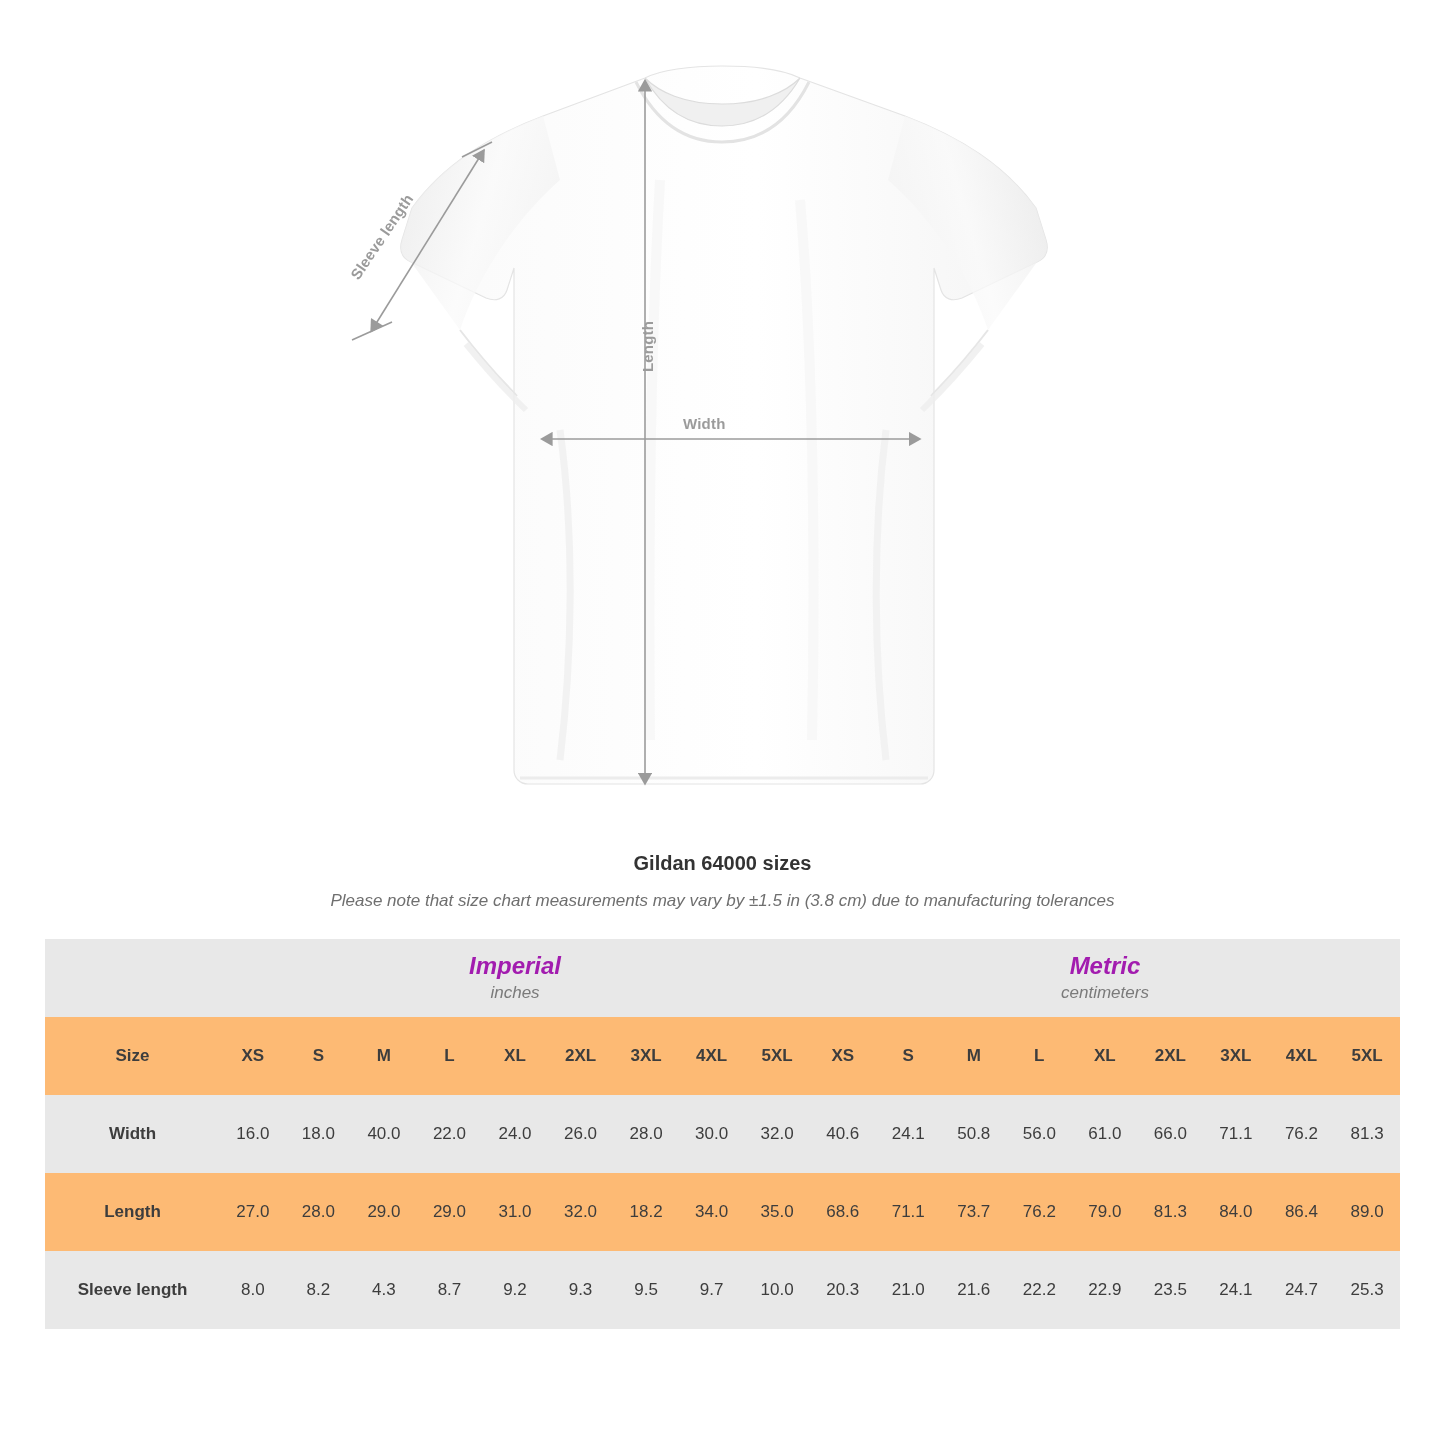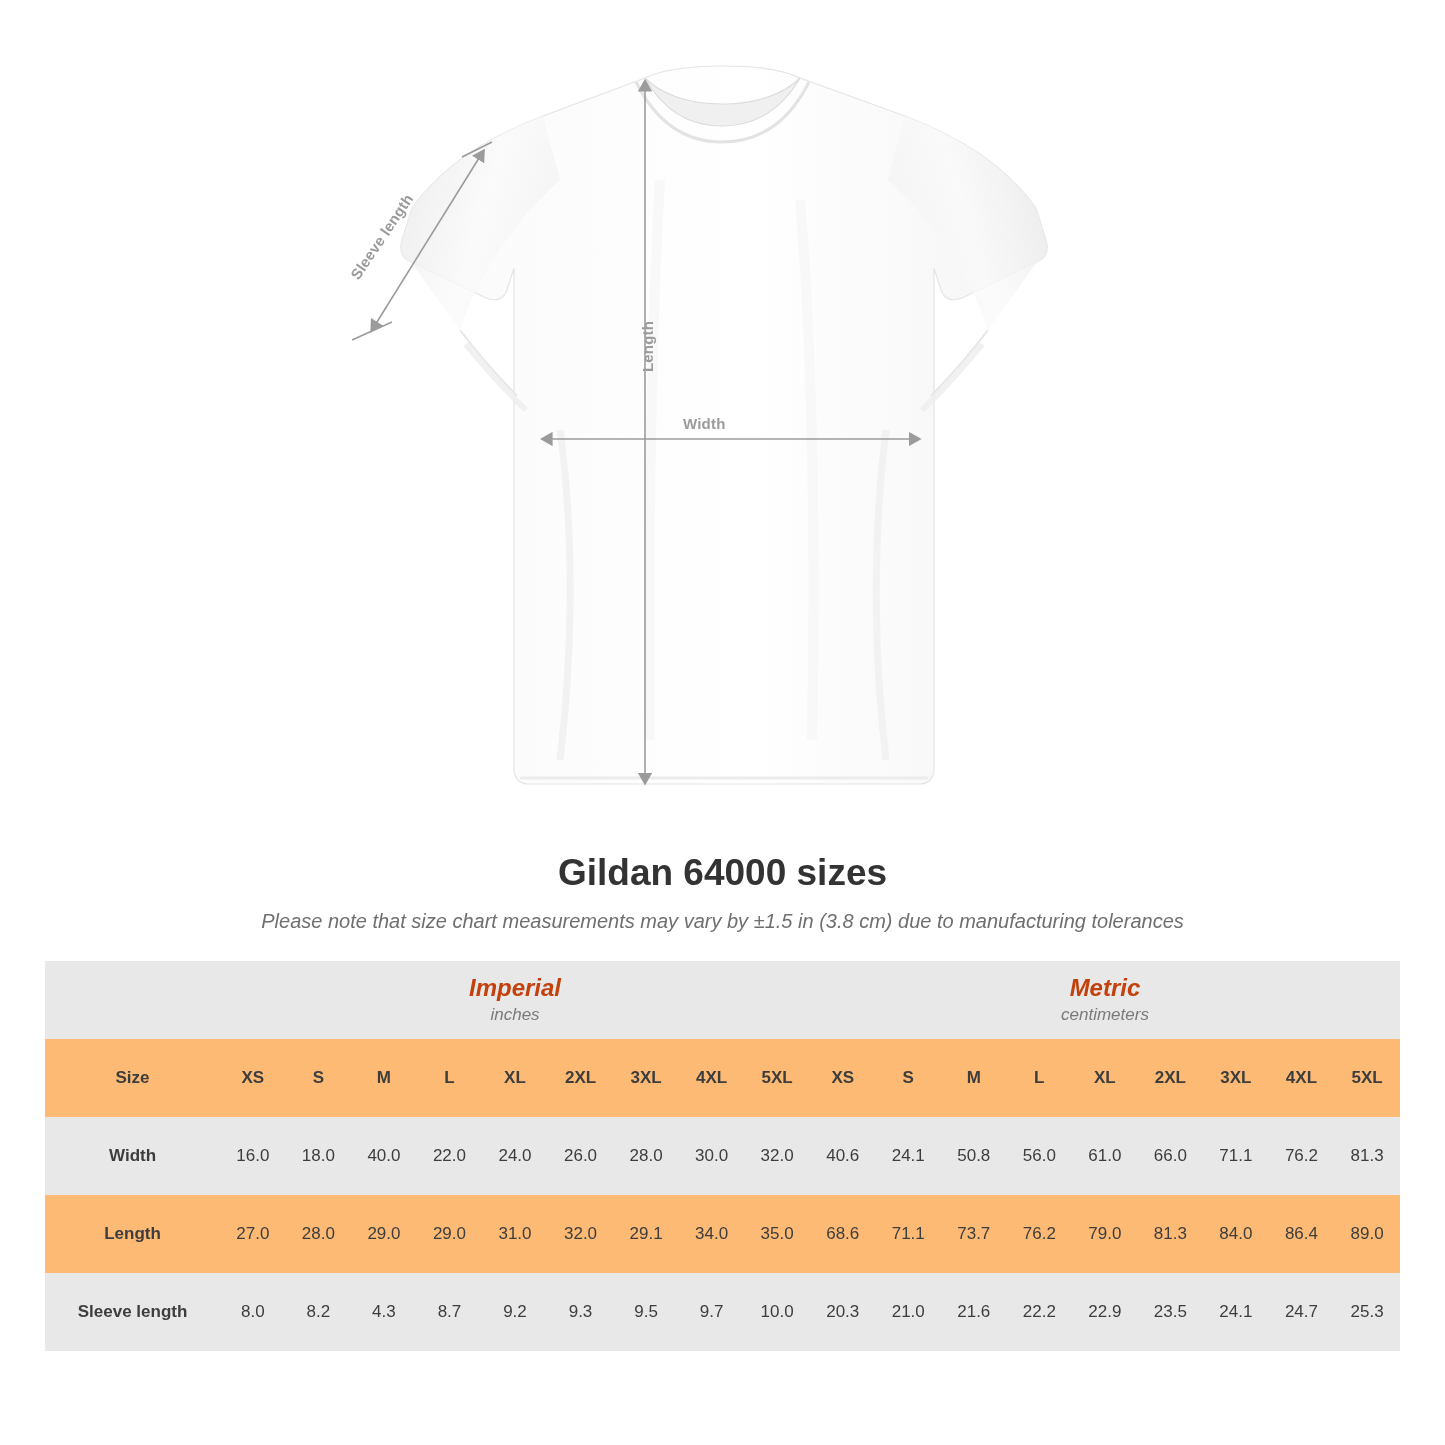--- a/index.html
+++ b/index.html
@@ -55,27 +55,27 @@
     left: 683px;
     top: 415px;
   }
 
   
   .title-block {
     text-align: center;
     margin-top: 22px;
   }
   .chart-title {
-    font-size: 37px;
+    font-size: 20px;
     font-weight: bold;
     color: #333333;
     margin: 0 0 16px 0;
   }
   .chart-note {
-    font-size: 20px;
+    font-size: 17px;
     font-style: italic;
     color: #6f6f6f;
     margin: 0;
   }
 
   
   .table-wrap {
     margin: 28px 45px 0 45px;
   }
   table.size-table {
@@ -94,21 +94,21 @@
   .row-shaded td { background: #e8e8e8; }
   .row-plain td { background: #fdba74; }
   .unit-row td {
     background: #e8e8e8;
     height: 118px;
   }
   .unit-name {
     font-size: 24px;
     font-weight: bold;
     font-style: italic;
-    color: #c2410c;
+    color: #a21caf;
     line-height: 1.25;
   }
   .unit-sub {
     font-size: 17px;
     font-style: italic;
     color: #7a7a7a;
     line-height: 1.4;
   }
   .hdr-cell {
     font-weight: bold;
@@ -303,21 +303,21 @@
         </tr>
 
         <tr class="row-plain">
           <td class="rowlabel">Length</td>
           <td>27.0</td>
           <td>28.0</td>
           <td>29.0</td>
           <td>29.0</td>
           <td>31.0</td>
           <td>32.0</td>
-          <td>29.1</td>
+          <td>18.2</td>
           <td>34.0</td>
           <td>35.0</td>
           <td>68.6</td>
           <td>71.1</td>
           <td>73.7</td>
           <td>76.2</td>
           <td>79.0</td>
           <td>81.3</td>
           <td>84.0</td>
           <td>86.4</td>

